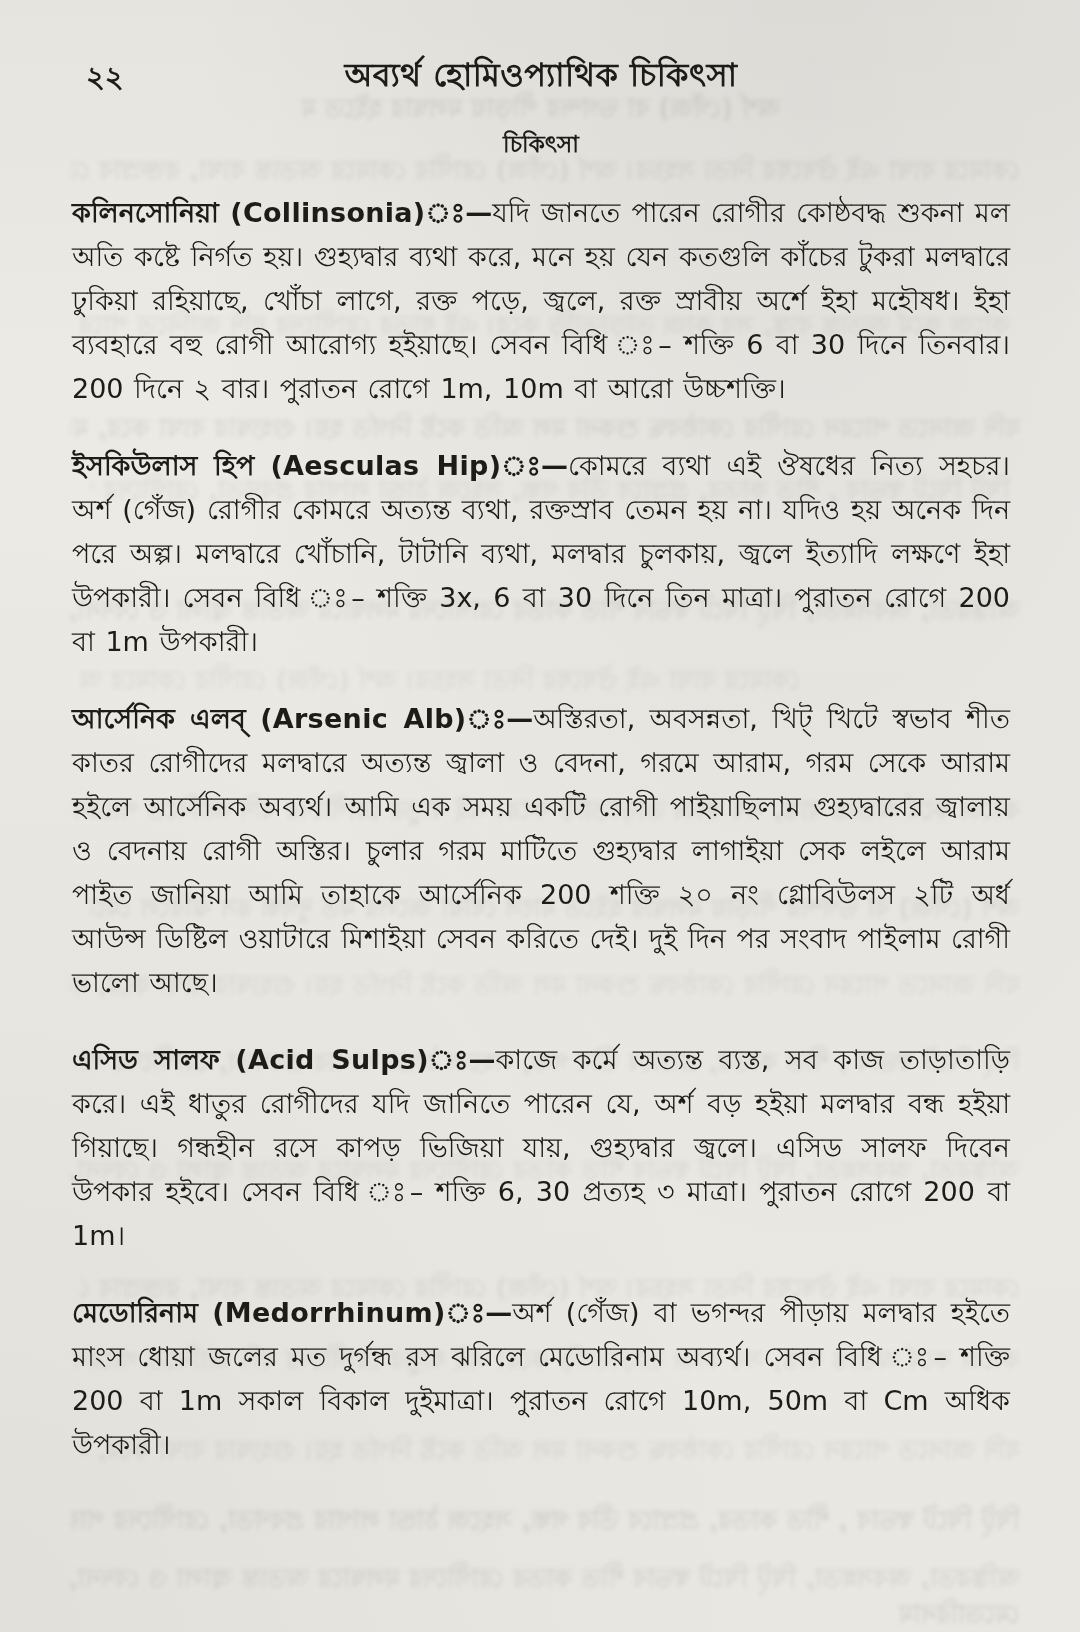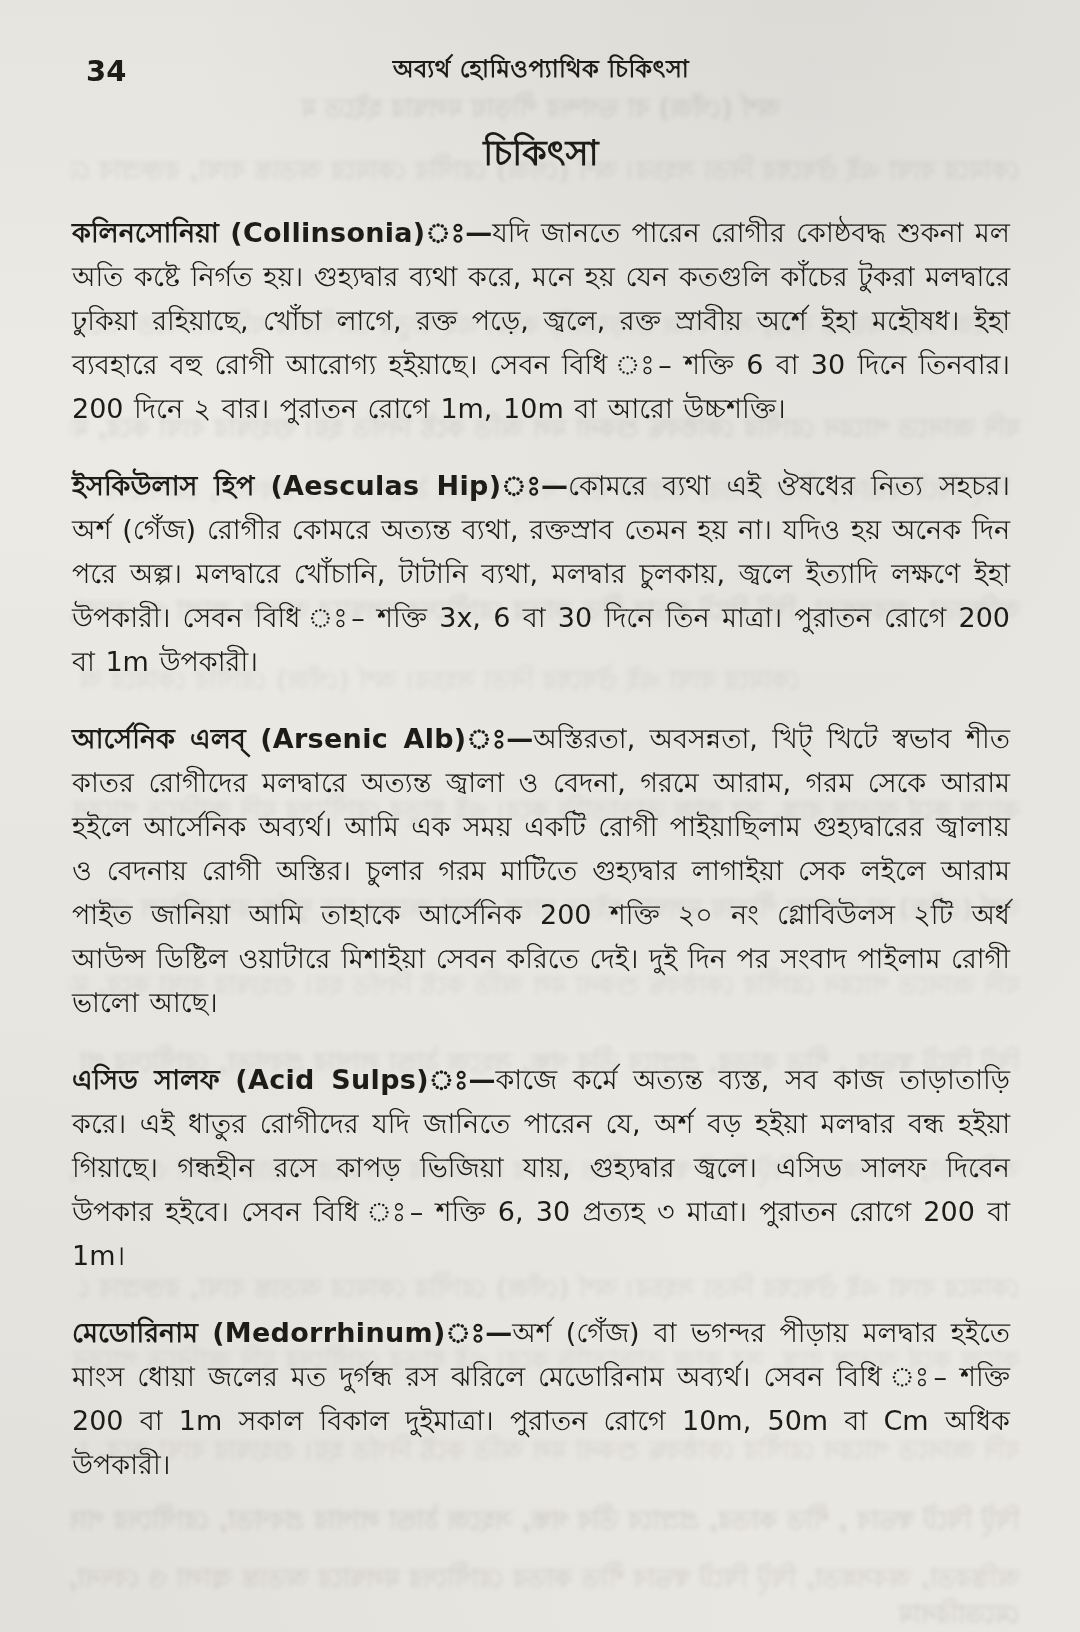--- a/index.html
+++ b/index.html
@@ -52,27 +52,27 @@
   }
   .page-number {
     position: absolute;
     left: 14px;
     top: 4px;
     font-size: 29px;
     font-weight: 700;
   }
   .running-title {
     text-align: center;
-    font-size: 24px;
+    font-size: 32px;
     font-weight: 700;
     letter-spacing: 0.5px;
   }
   .section-heading {
     text-align: center;
-    font-size: 35px;
+    font-size: 23px;
     font-weight: 700;
     margin: 30px 0 26px 0;
   }
   .entries { }
   .entry {
     font-size: 27px;
     line-height: 44px;
     text-align: justify;
     margin: 0 0 33px 0;
     word-spacing: 2px;
@@ -105,21 +105,21 @@
     <div class="ghost-line" style="left:70px;  top:1340px; width:950px; opacity:.12;">কাজে কর্মে অত্যন্ত ব্যস্ত, সব কাজ তাড়াতাড়ি করে। এই ধাতুর রোগীদের যদি জানিতে পারেন যে, অর্শ বড় হইয়া মলদ্বার বন্ধ হইয়া গিয়াছে। গন্ধহীন রসে কাপড় ভিজিয়া যায়, গুহ্যদ্বার জ্বলে। এসিড সালফ দিবেন উপকার হইবে। সেবন বিধি ঃ– শক্তি 6, 30 প্রত্যহ ৩ মাত্রা। পুরাতন রোগে 200 বা 1m।</div>
     <div class="ghost-line" style="left:80px;  top:1430px; width:940px; opacity:.14;">যদি জানতে পারেন রোগীর কোষ্ঠবদ্ধ শুকনা মল অতি কষ্টে নির্গত হয়। গুহ্যদ্বার ব্যথা করে, মনে হয় যেন কতগুলি কাঁচের টুকরা মলদ্বারে ঢুকিয়া রহিয়াছে, খোঁচা লাগে, রক্ত পড়ে, জ্বলে, রক্ত স্রাবীয় অর্শে ইহা মহৌষধ। ইহা ব্যবহারে বহু রোগী আরোগ্য হইয়াছে। সেবন বিধি ঃ– শক্তি 6 বা 30 দিনে তিনবার। 200 দিনে ২ বার। পুরাতন রোগে 1m, 10m বা আরো উচ্চশক্তি।</div>
     <div class="ghost-line" style="left:70px;  top:1500px; width:950px; opacity:.20;">খিট্ খিটে স্বভাব , শীত কাতর, প্রস্রাবে তীব গন্ধ, সহজে ঠান্ডা লাগার প্রবণতা, রোগীদের পায়খানা নরম বা শক্ত যাহাই হোক পায়খানার সময় ও পরে মলদ্বারে অত্যন্ত জ্বালা। মলদ্বারে কতগুলি সূঁচ বা আলপিন ফোঁটানো খোঁচা লাগে এইরূপ অনুভবে ইহা উপকারী। সেবন বিধি ঃ– শক্তি 6, 30 দিনে ৩ বার। 200 শক্তি দিনে ২ বার। পুরাতন রোগে 1m, 10m বা আরো উচ্চশক্তি।</div>
     <div class="ghost-line" style="left:70px;  top:1558px; width:950px; opacity:.18;">অস্তিরতা, অবসন্নতা, খিট্ খিটে স্বভাব শীত কাতর রোগীদের মলদ্বারে অত্যন্ত জ্বালা ও বেদনা, গরমে আরাম, গরম সেকে আরাম হইলে আর্সেনিক অব্যর্থ। আমি এক সময় একটি রোগী পাইয়াছিলাম গুহ্যদ্বারের জ্বালায় ও বেদনায় রোগী অস্তির। চুলার গরম মাটিতে গুহ্যদ্বার লাগাইয়া সেক লইলে আরাম পাইত জানিয়া আমি তাহাকে আর্সেনিক 200 শক্তি ২০ নং গ্লোবিউলস ২টি অর্ধ আউন্স ডিষ্টিল ওয়াটারে মিশাইয়া সেবন করিতে দেই। দুই দিন পর সংবাদ পাইলাম রোগী ভালো আছে।</div>
     <div class="ghost-line" style="left:640px; top:1594px; width:380px; opacity:.20;">মেডোরিনাম</div>
   </div>
 
   <div class="content">
 
     <div class="header-row">
-      <span class="page-number">34</span>
+      <span class="page-number">২২</span>
       <div class="running-title">অব্যর্থ হোমিওপ্যাথিক চিকিৎসা</div>
     </div>
 
     <div class="section-heading">চিকিৎসা</div>
 
     <div class="entries">
 
       <p class="entry"><span class="remedy-name-bn">কলিনসোনিয়া</span> <span class="remedy-name-en">(Collinsonia)</span><span class="heading-sep">ঃ—</span><span>যদি জানতে পারেন রোগীর কোষ্ঠবদ্ধ শুকনা মল অতি কষ্টে নির্গত হয়। গুহ্যদ্বার ব্যথা করে, মনে হয় যেন কতগুলি কাঁচের টুকরা মলদ্বারে ঢুকিয়া রহিয়াছে, খোঁচা লাগে, রক্ত পড়ে, জ্বলে, রক্ত স্রাবীয় অর্শে ইহা মহৌষধ। ইহা ব্যবহারে বহু রোগী আরোগ্য হইয়াছে। সেবন বিধি ঃ– শক্তি 6 বা 30 দিনে তিনবার। 200 দিনে ২ বার। পুরাতন রোগে 1m, 10m বা আরো উচ্চশক্তি।</span></p>
 
       <p class="entry"><span class="remedy-name-bn">ইসকিউলাস হিপ</span> <span class="remedy-name-en">(Aesculas Hip)</span><span class="heading-sep">ঃ—</span><span>কোমরে ব্যথা এই ঔষধের নিত্য সহচর। অর্শ (গেঁজ) রোগীর কোমরে অত্যন্ত ব্যথা, রক্তস্রাব তেমন হয় না। যদিও হয় অনেক দিন পরে অল্প। মলদ্বারে খোঁচানি, টাটানি ব্যথা, মলদ্বার চুলকায়, জ্বলে ইত্যাদি লক্ষণে ইহা উপকারী। সেবন বিধি ঃ– শক্তি 3x, 6 বা 30 দিনে তিন মাত্রা। পুরাতন রোগে 200 বা 1m উপকারী।</span></p>

